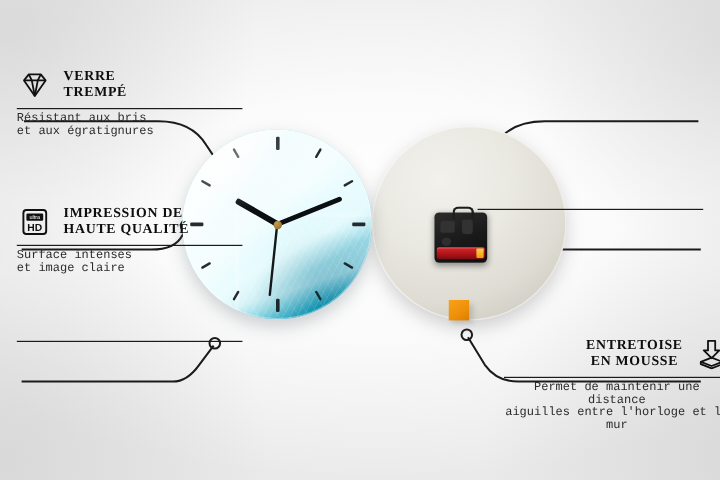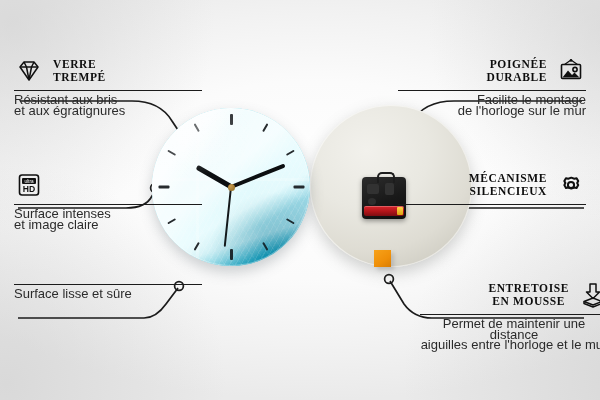--- a/index.html
+++ b/index.html
@@ -252,22 +252,22 @@
   }
 
   .callout-rule {
     height: 1px;
     background: #1b1b1b;
     margin: 4px 0 4px 0;
     width: 100%;
   }
 
   .callout-desc {
-    font-family: Liberation Sans, sans-serif;
-    font-size: 13px;
+    font-family: Liberation Mono, monospace;
+    font-size: 10px;
     line-height: 10.6px;
     color: #2b2b2b;
     white-space: pre-line;
   }
 
   
   #callout-verre      { left: 14px; top: 56px;  }
   #callout-impression { left: 14px; top: 170px; }
   #callout-bords      { left: 14px; top: 280px; }
   
@@ -364,61 +364,34 @@
   <div class="callout left" id="callout-impression">
     <div class="callout-head">
       <span class="callout-icon">
         <svg width="28" height="26" viewBox="0 0 28 26">
           <rect x="4.5" y="3" width="19" height="20" rx="2.5" fill="none" stroke="#101010" stroke-width="1.6"></rect>
           <rect x="7" y="6" width="14" height="6" rx="1" fill="#101010"></rect>
           <text x="14" y="10.9" font-family="Liberation Sans, sans-serif" font-size="4.6" fill="#ffffff" text-anchor="middle">ultra</text>
           <text x="14" y="20.4" font-family="Liberation Sans, sans-serif" font-size="8.6" font-weight="bold" fill="#101010" text-anchor="middle">HD</text>
         </svg>
       </span>
+      <span class="callout-title">IMPRESSION DE
+HAUTE QUALITÉ</span>
     </div>
     <div class="callout-rule"></div>
     <div class="callout-desc">Surface intenses
 et image claire</div>
   </div>
 
   <div class="callout left" id="callout-bords">
     <div class="callout-rule"></div>
-    <div class="callout-desc">Surface lisse et sûre</div>
-  </div>
-
-  <div class="callout right" id="callout-poignee">
-    <div class="callout-head">
-      <span class="callout-icon">
-        <svg width="28" height="26" viewBox="0 0 28 26" fill="none" stroke="#101010" stroke-width="1.6">
-          <path d="M14,2 L7.5,6.5 M14,2 L20.5,6.5" stroke-width="1.2"></path>
-          <circle cx="14" cy="2.4" r="1.3" fill="#101010" stroke="none"></circle>
-          <rect x="4.5" y="6.5" width="19" height="14" rx="1"></rect>
-          <circle cx="18" cy="11.5" r="2.1"></circle>
-          <path d="M5.5,19.5 L11,12.5 L15,17 L17.5,14.5 L22.5,19.5 Z" fill="#101010" stroke="none"></path>
-        </svg>
-      </span>
-      <span class="callout-title">POIGNÉE
-DURABLE</span>
-    </div>
-    <div class="callout-rule"></div>
-    <div class="callout-desc">Facilite le montage
-de l'horloge sur le mur</div>
-  </div>
+  </div>
+
 
   <div class="callout right" id="callout-mecanisme">
-    <div class="callout-head">
-      <span class="callout-icon">
-        <svg width="28" height="26" viewBox="0 0 28 26" fill="none" stroke="#101010" stroke-width="2" stroke-linejoin="round">
-          <path d="M14,2.6 l3.0,1.0 l2.2,-0.5 l1.6,2.8 l-1.0,2.0 l1.0,2.0 l-1.6,2.8 l-2.2,-0.5 l-3.0,1.0 l-3.0,-1.0 l-2.2,0.5 l-1.6,-2.8 l1.0,-2.0 l-1.0,-2.0 l1.6,-2.8 l2.2,0.5 Z" transform="translate(0,3) scale(1.02)"></path>
-          <circle cx="14" cy="13" r="3.1"></circle>
-        </svg>
-      </span>
-      <span class="callout-title">MÉCANISME
-SILENCIEUX</span>
-    </div>
     <div class="callout-rule"></div>
   </div>
 
   <div class="callout right" id="callout-entretoise">
     <div class="callout-head">
       <span class="callout-icon">
         <svg width="28" height="26" viewBox="0 0 28 26" fill="none" stroke="#101010" stroke-width="1.5" stroke-linejoin="round">
           <path d="M11,2 L17,2 L17,10 L20.5,10 L14,16.5 L7.5,10 L11,10 Z"></path>
           <path d="M14,16 L23,19.5 L14,23 L5,19.5 Z"></path>
           <path d="M5,19.5 L5,21.5 L14,25 L23,21.5 L23,19.5"></path>

